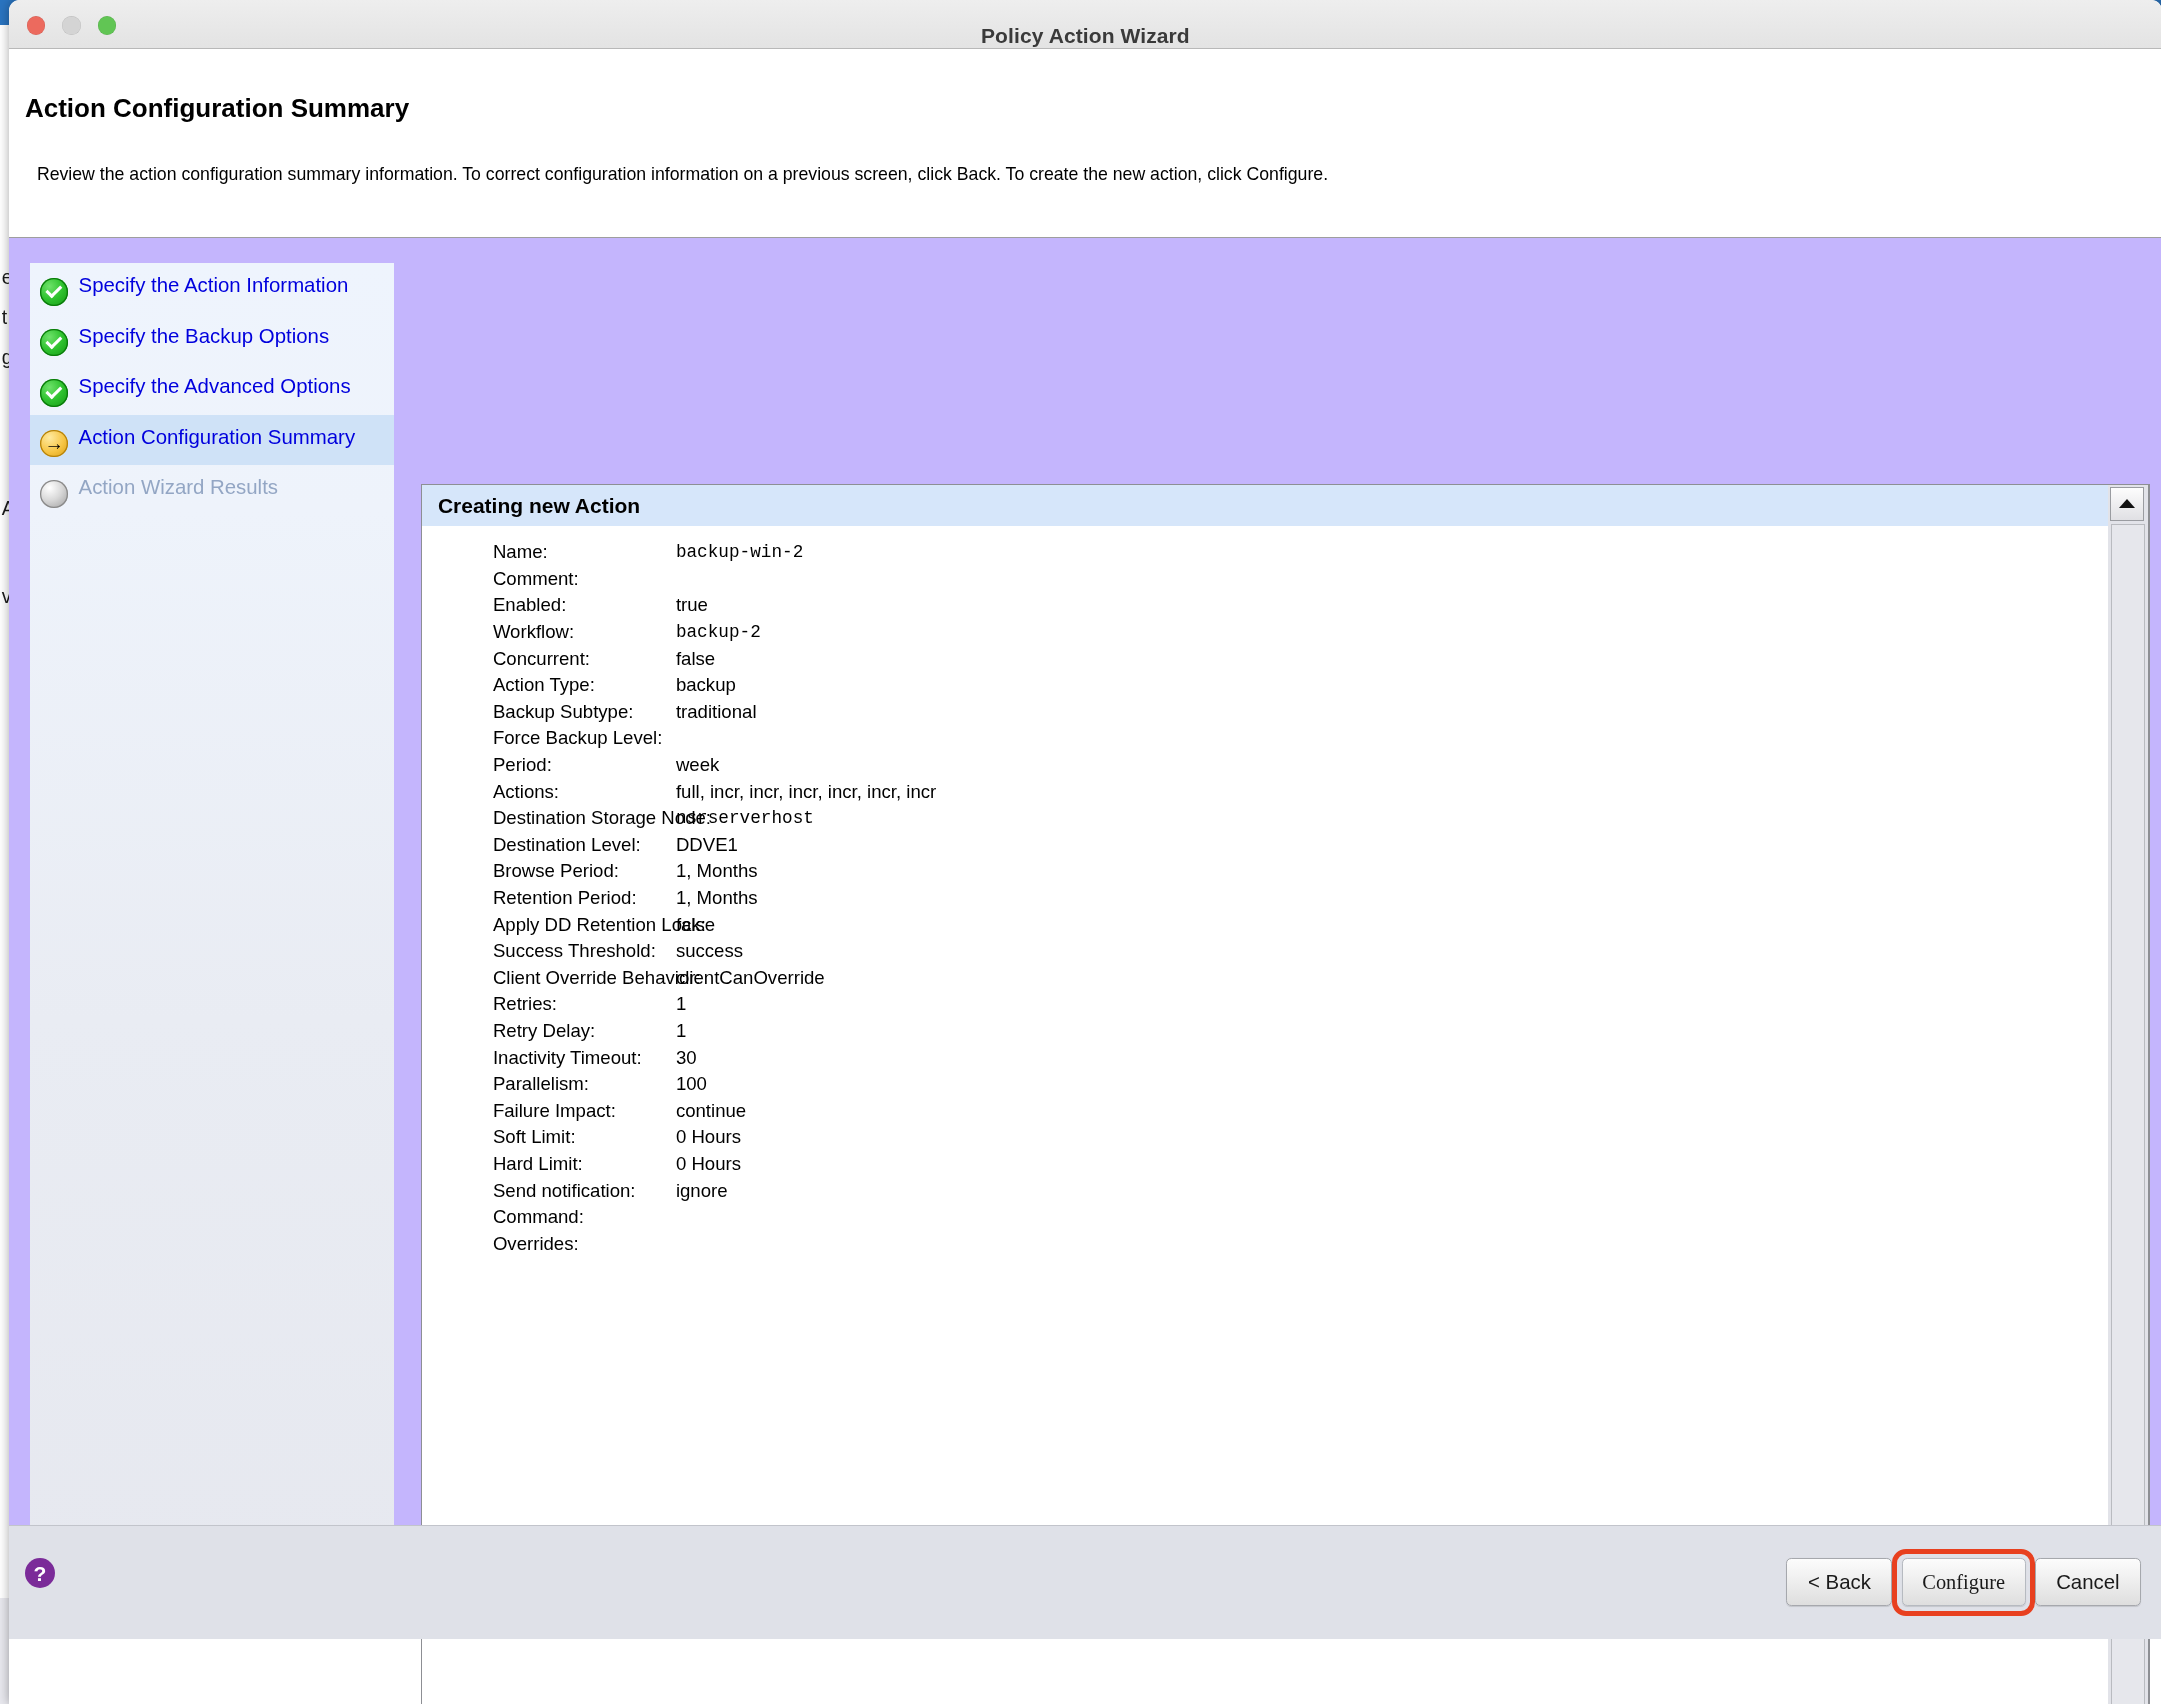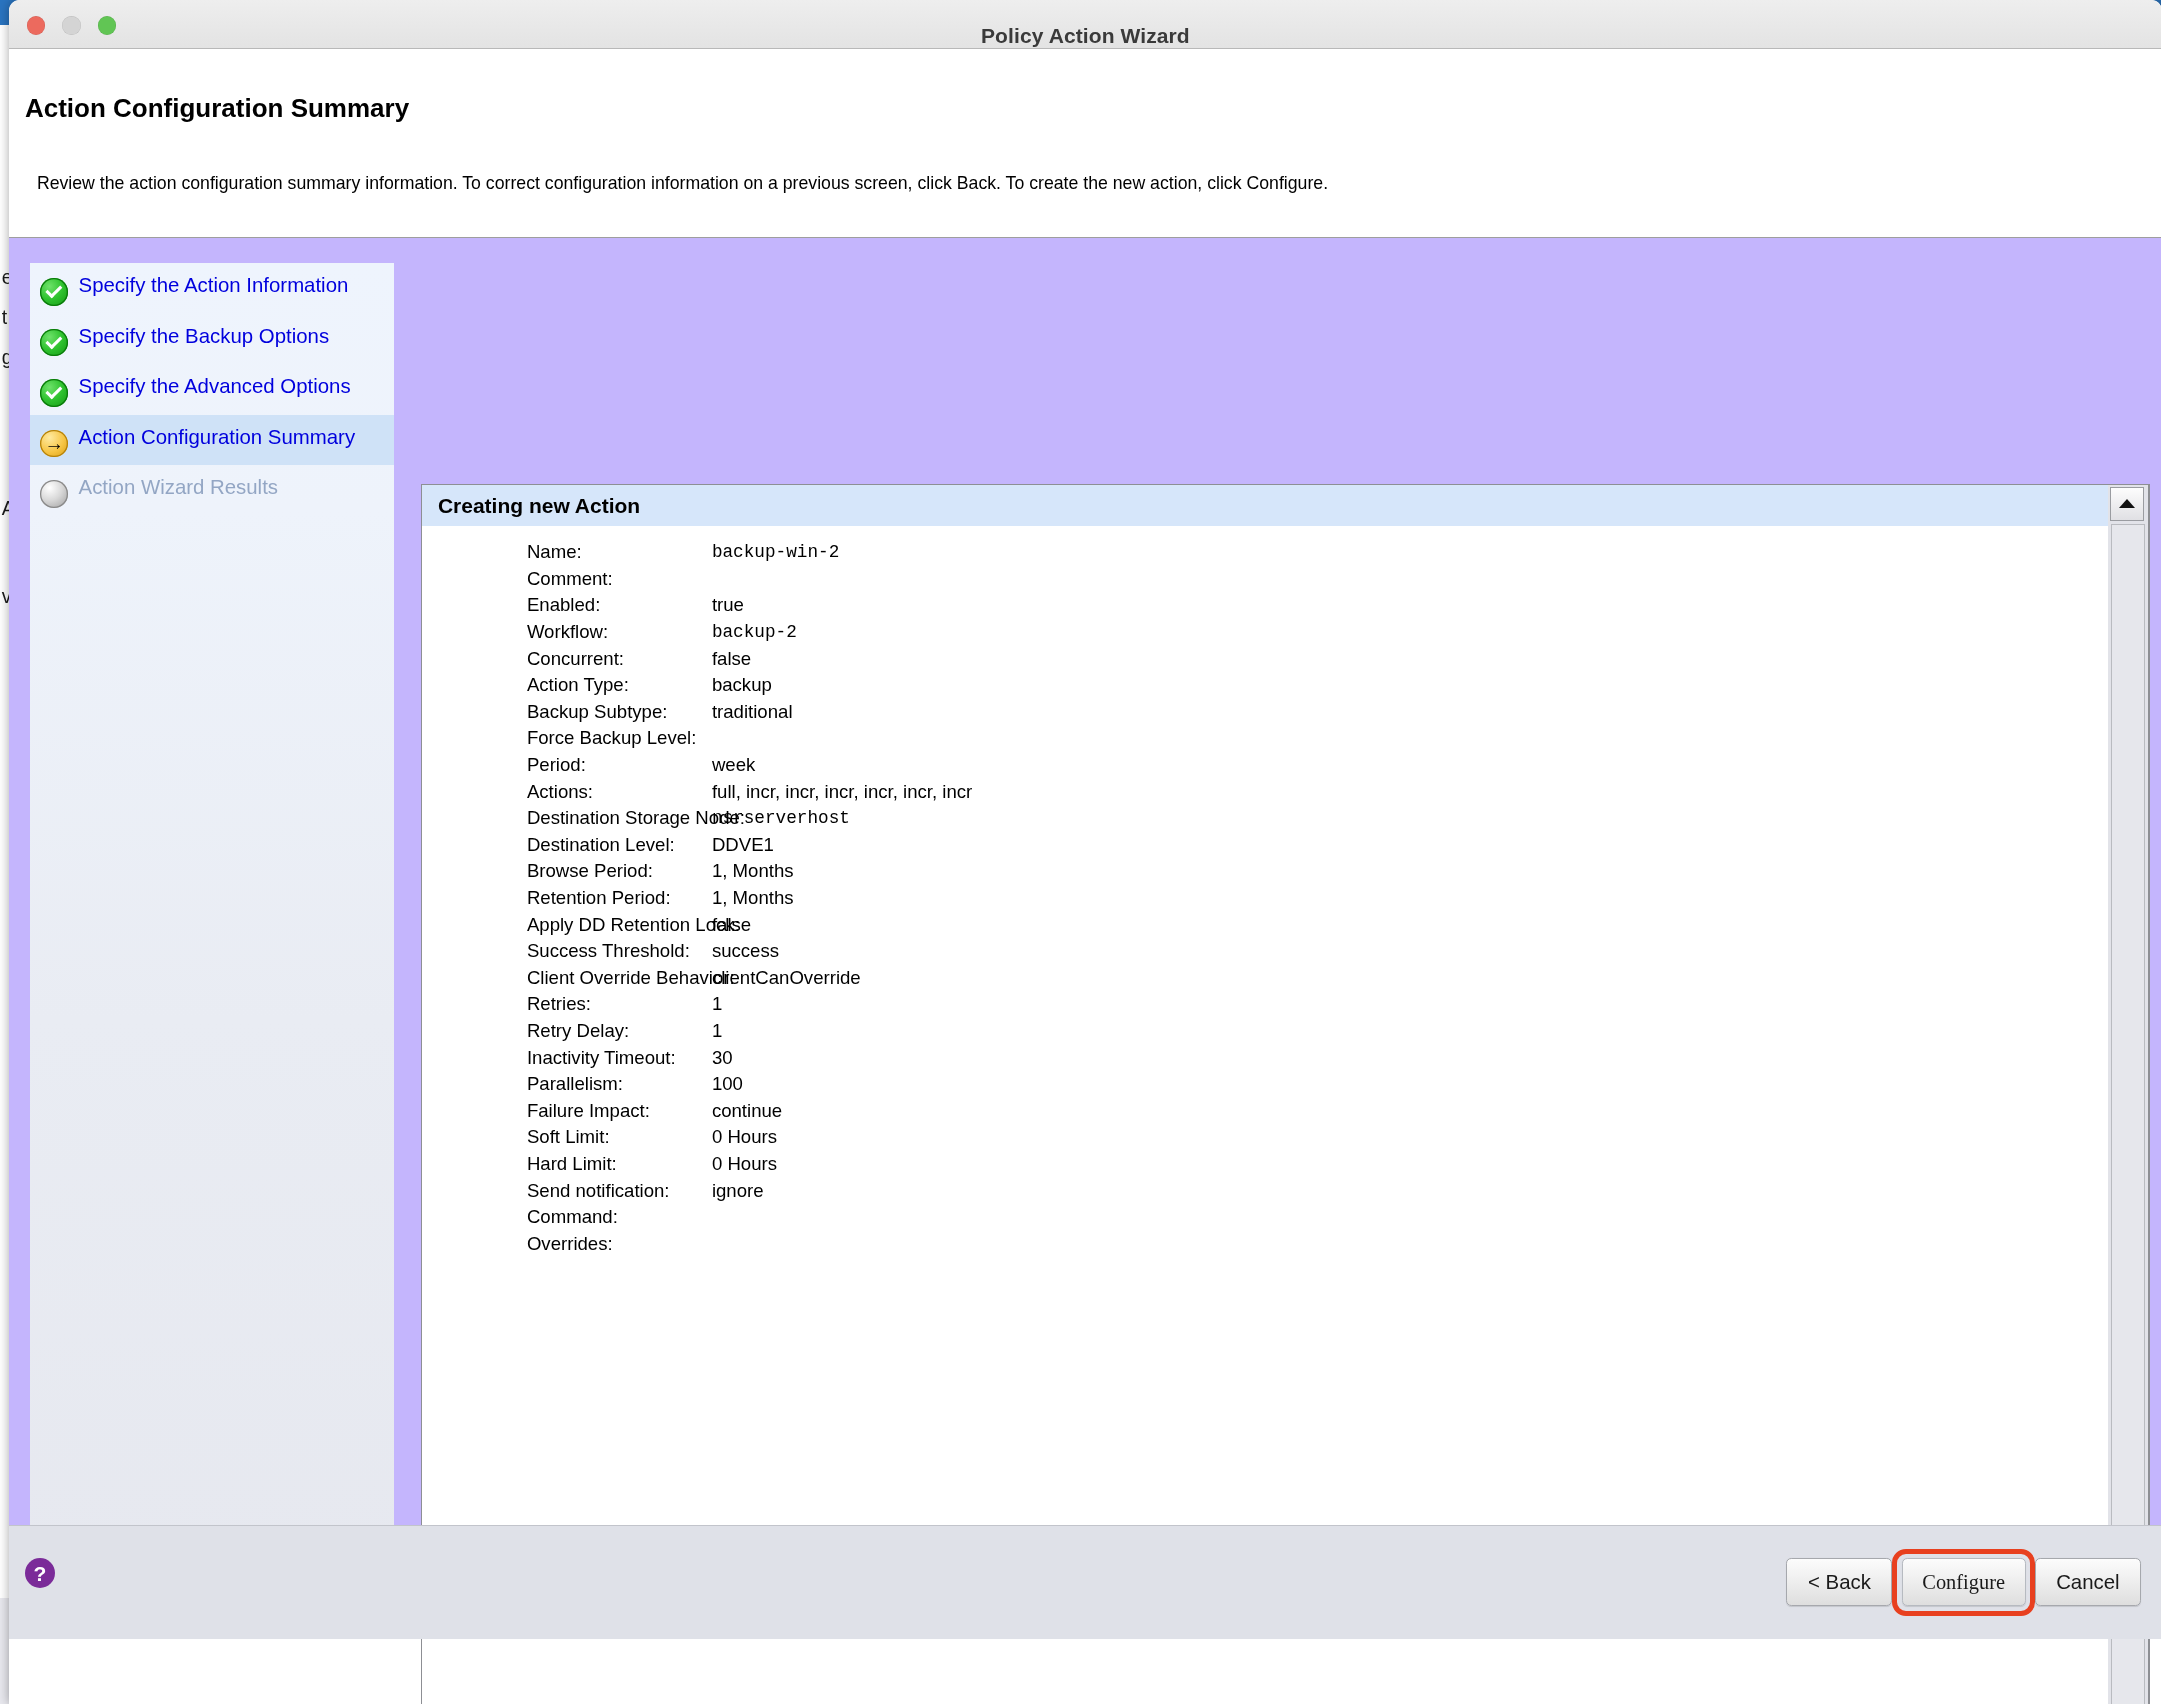--- a/index.html
+++ b/index.html
@@ -71,21 +71,21 @@
     height: 189px;
     border-bottom: 0.9px solid #9e9e9e;
     position: relative;
   }
   #page-title {
     position:absolute; left: 16px; top: 44px;
     font-size: 26px; font-weight: bold; color: #000;
   }
   #page-desc {
     position:absolute; left: 28px; top: 115px;
-    font-size: 17.7px; color: #000; margin-top: 9px;
+    font-size: 17.7px; color: #000;
   }
 
   
   #body {
     position: relative;
     height: 1401px;
     background: #c4b5fd;
   }
 
   
@@ -160,22 +160,22 @@
   #rows { padding-top: 13.3px; }
   .row {
     display: flex;
     height: 26.6px;
     line-height: 26.6px;
     font-size: 18.6px;
     color: #000;
   }
   .row .lbl {
     flex: 0 0 auto;
-    width: 290px;
-    padding-left: 105px;
+    width: 254px;
+    padding-left: 71px;
     white-space: nowrap;
   }
   .row .val {
     flex: 1 1 auto;
     white-space: nowrap;
     padding-left: 0;
   }
   .row .val.mono { font-family: "Liberation Mono", "DejaVu Sans Mono", monospace; font-size: 17.7px; }
 
   

